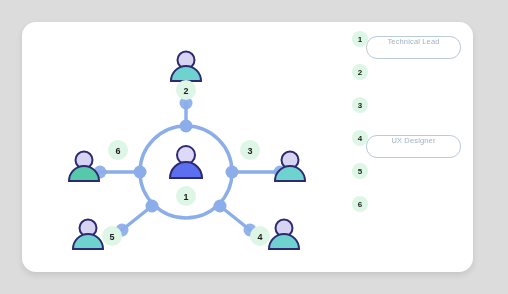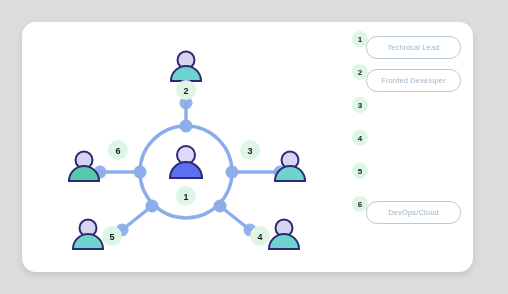--- a/index.html
+++ b/index.html
@@ -28,21 +28,21 @@
   .diagram{position:absolute;left:22px;top:22px;width:320px;height:250px;}
   .diagram svg{position:absolute;left:0;top:0;}
 
   
   .legend{position:absolute;left:352px;top:36px;width:120px;}
   .legend-row{position:relative;height:33px;}
   .pill{
     position:absolute;left:14px;top:0;width:93px;height:21px;
     border:1px solid #b9cad8;border-radius:11px;
     background:#ffffff;
-    display:flex;align-items:center;justify-content:center;
+    display:flex;justify-content:center;
   }
   .pill-label{
     font-size:7.5px;color:#9fb3c6;letter-spacing:.15px;
     white-space:nowrap;
   }
   .badge{
     position:absolute;left:0;top:-5px;width:16px;height:16px;
     border-radius:50%;
     background:#ddf6e6;
     display:flex;align-items:center;justify-content:center;
@@ -157,40 +157,37 @@
   <div class="legend">
 
     <div class="legend-row">
       <div class="pill">
         <span class="pill-label">Technical Lead</span>
       </div>
       <div class="badge">1</div>
     </div>
 
     <div class="legend-row">
-      <div class="pill">
-        <span class="pill-label">Fronted Developer</span>
-      </div>
       <div class="badge">2</div>
     </div>
 
     <div class="legend-row">
       <div class="badge">3</div>
     </div>
 
     <div class="legend-row">
+      <div class="pill">
+        <span class="pill-label">UX Designer</span>
+      </div>
       <div class="badge">4</div>
     </div>
 
     <div class="legend-row">
       <div class="badge">5</div>
     </div>
 
     <div class="legend-row">
-      <div class="pill">
-        <span class="pill-label">DevOps/Cloud</span>
-      </div>
       <div class="badge">6</div>
     </div>
 
   </div>
 
 </div>
 
 </body></html>

